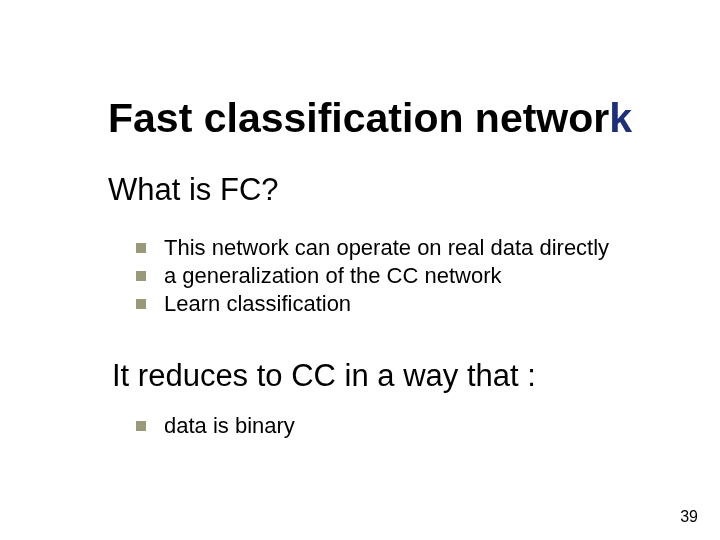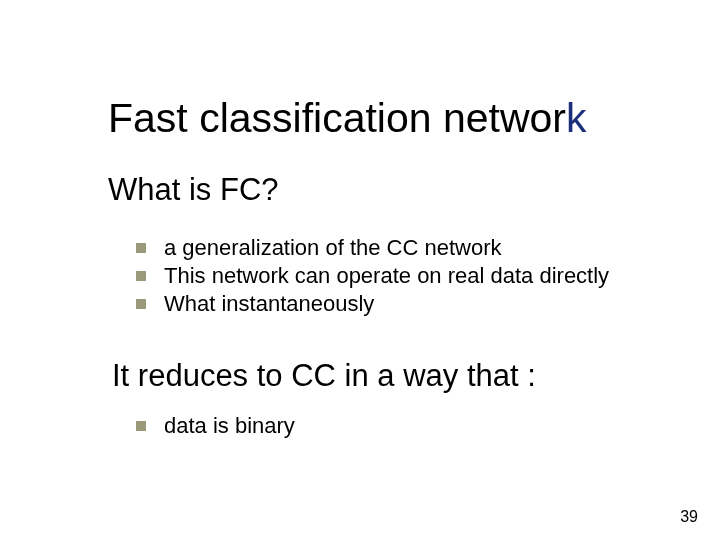--- a/index.html
+++ b/index.html
@@ -16,21 +16,21 @@
     position: relative;
     width: 720px;
     height: 540px;
     box-sizing: border-box;
   }
   .title {
     position: absolute;
     left: 108px;
     top: 95px;
     font-size: 41px;
-    font-weight: 400;
+    font-weight: 700;
     letter-spacing: 0px;
     color: #000;
   }
   .title .accent {
     color: #1c2f7a; 
   }
   .body {
     position: absolute;
     left: 108px;
     top: 172px;
@@ -85,23 +85,23 @@
 <div class="slide">
 
   <div class="title">
     <span>Fast classification networ</span><span class="accent">k</span>
   </div>
 
   <div class="body">
 
     <div class="subhead">What is FC?</div>
     <ul class="bullets">
+      <li>This network can operate on real data directly</li>
       <li>a generalization of the CC network</li>
-      <li>This network can operate on real data directly</li>
-      <li>What instantaneously</li>
+      <li>Learn classification</li>
     </ul>
 
     <div class="subhead2">It reduces to CC in a way that :</div>
     <ul class="bullets">
       <li>data is binary</li>
     </ul>
 
   </div>
 
   <div class="pagenum">39</div>

